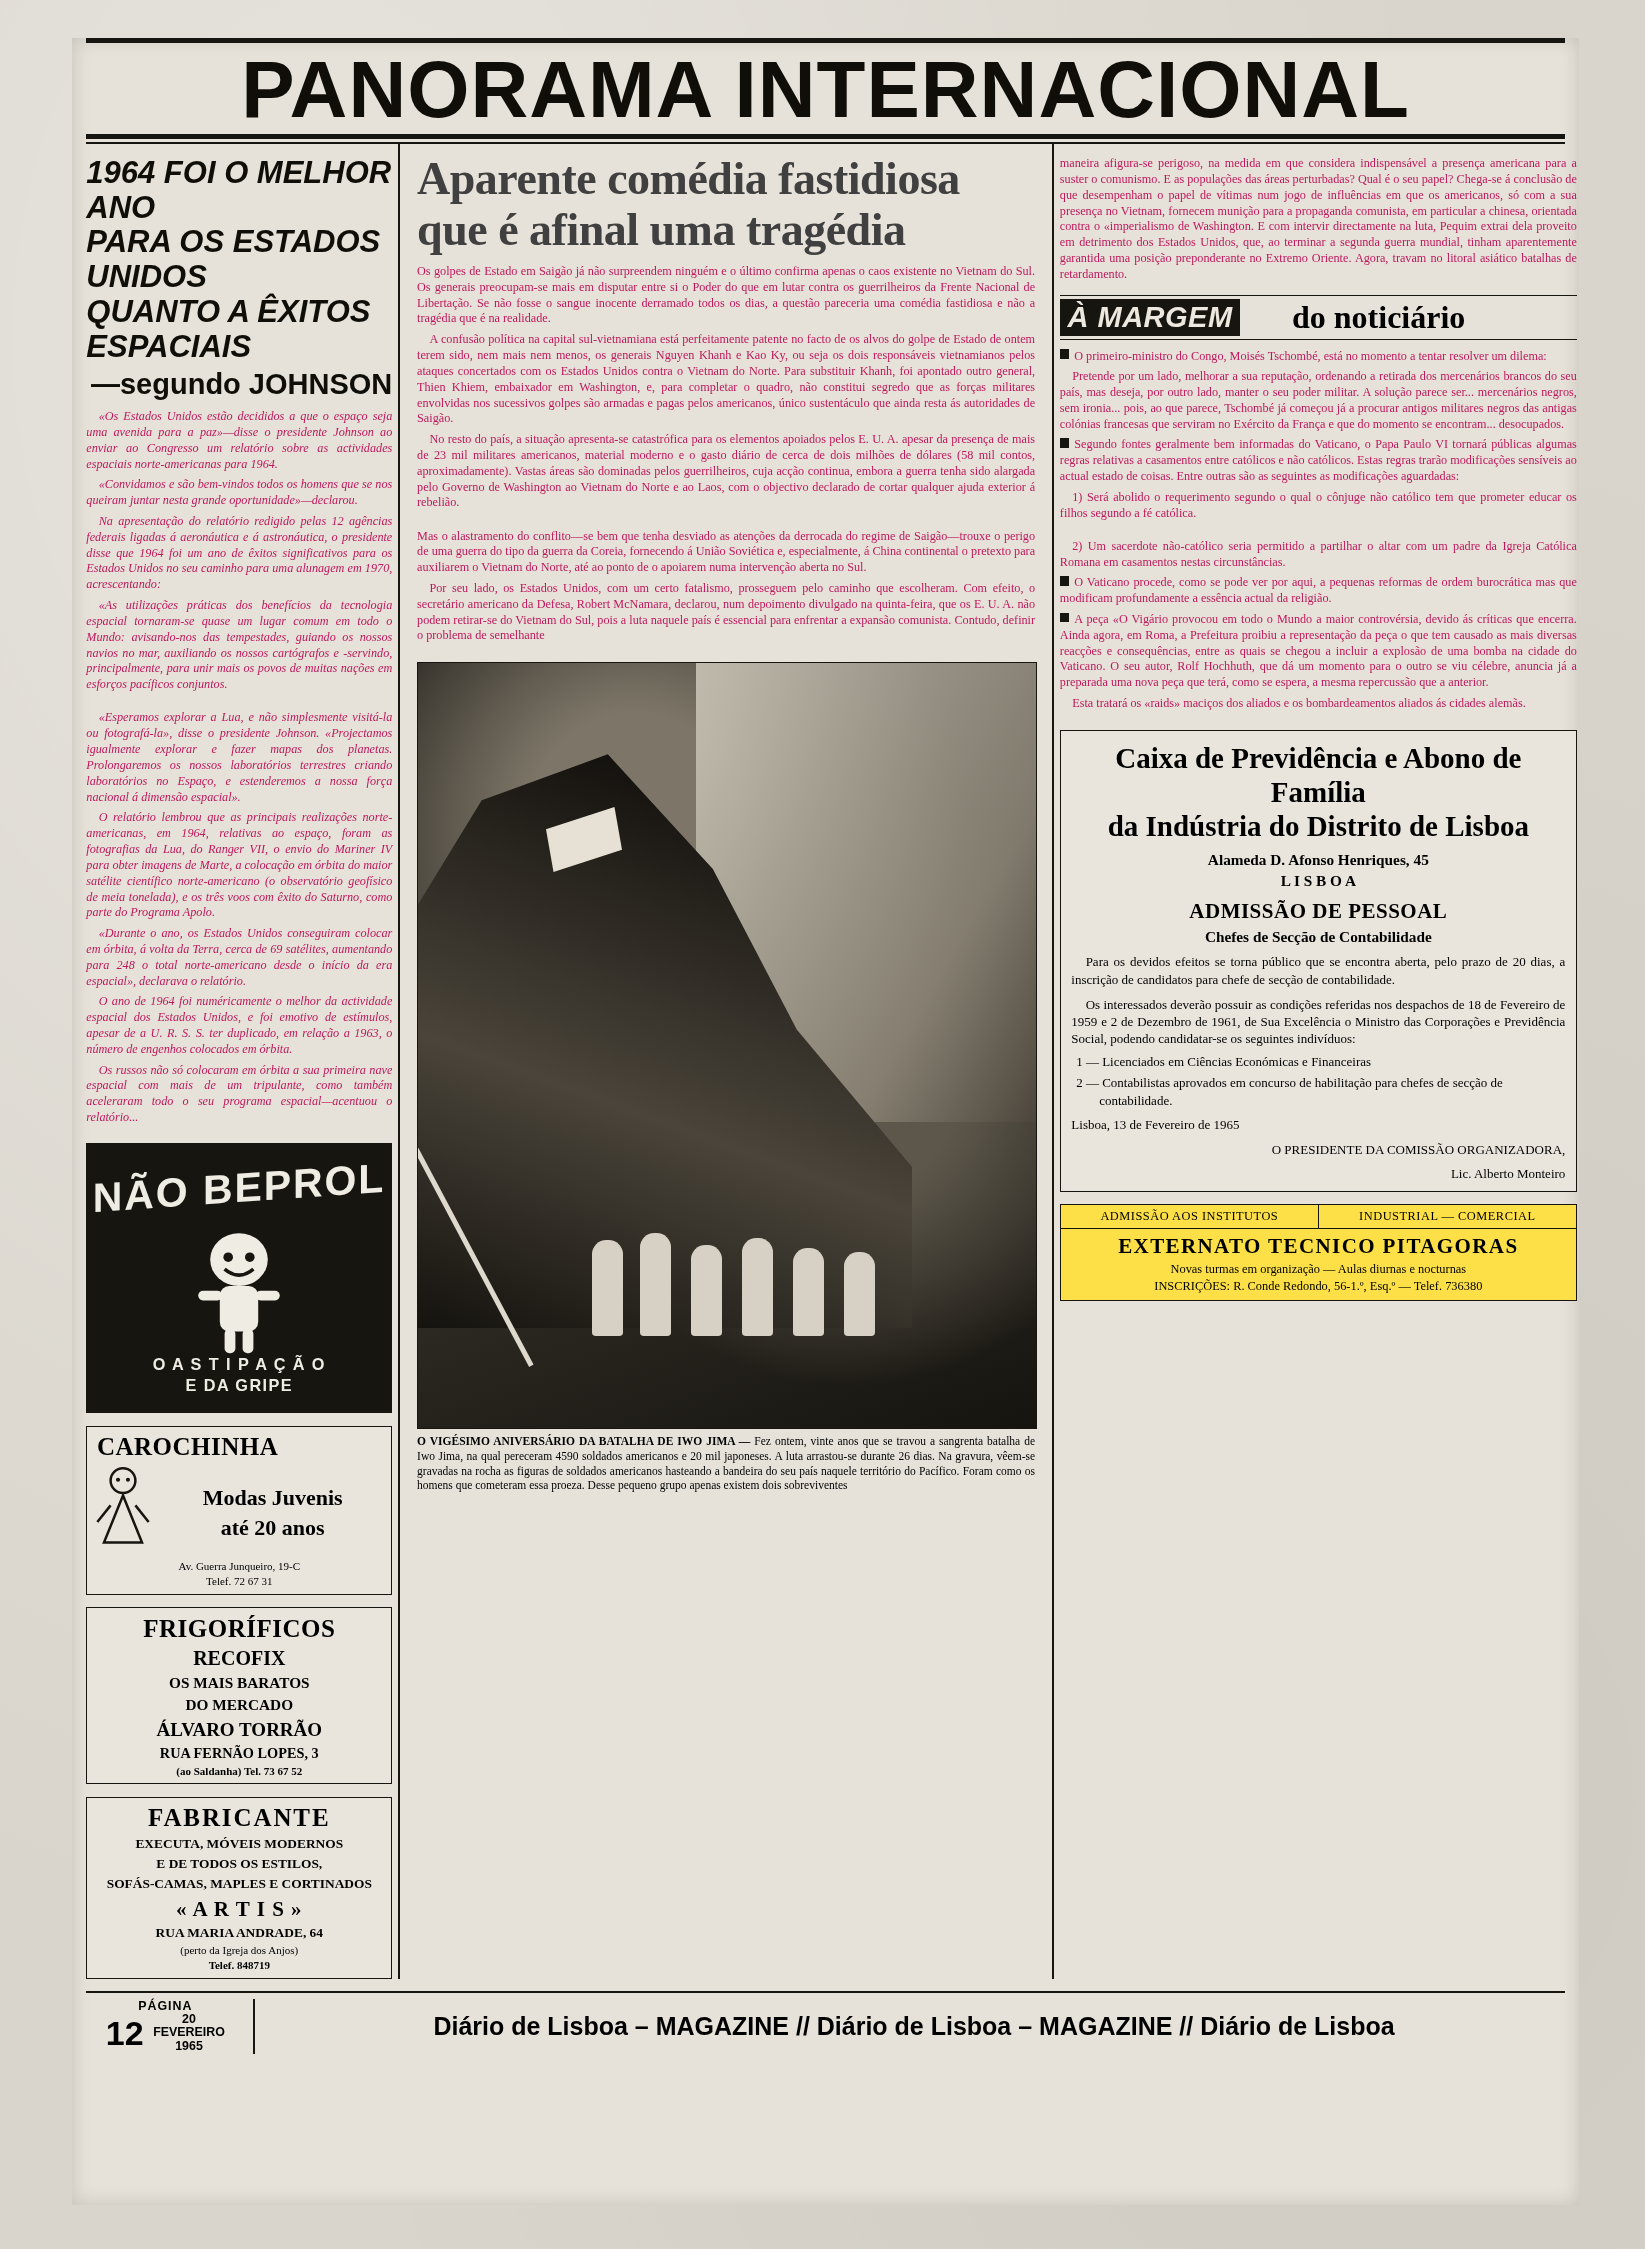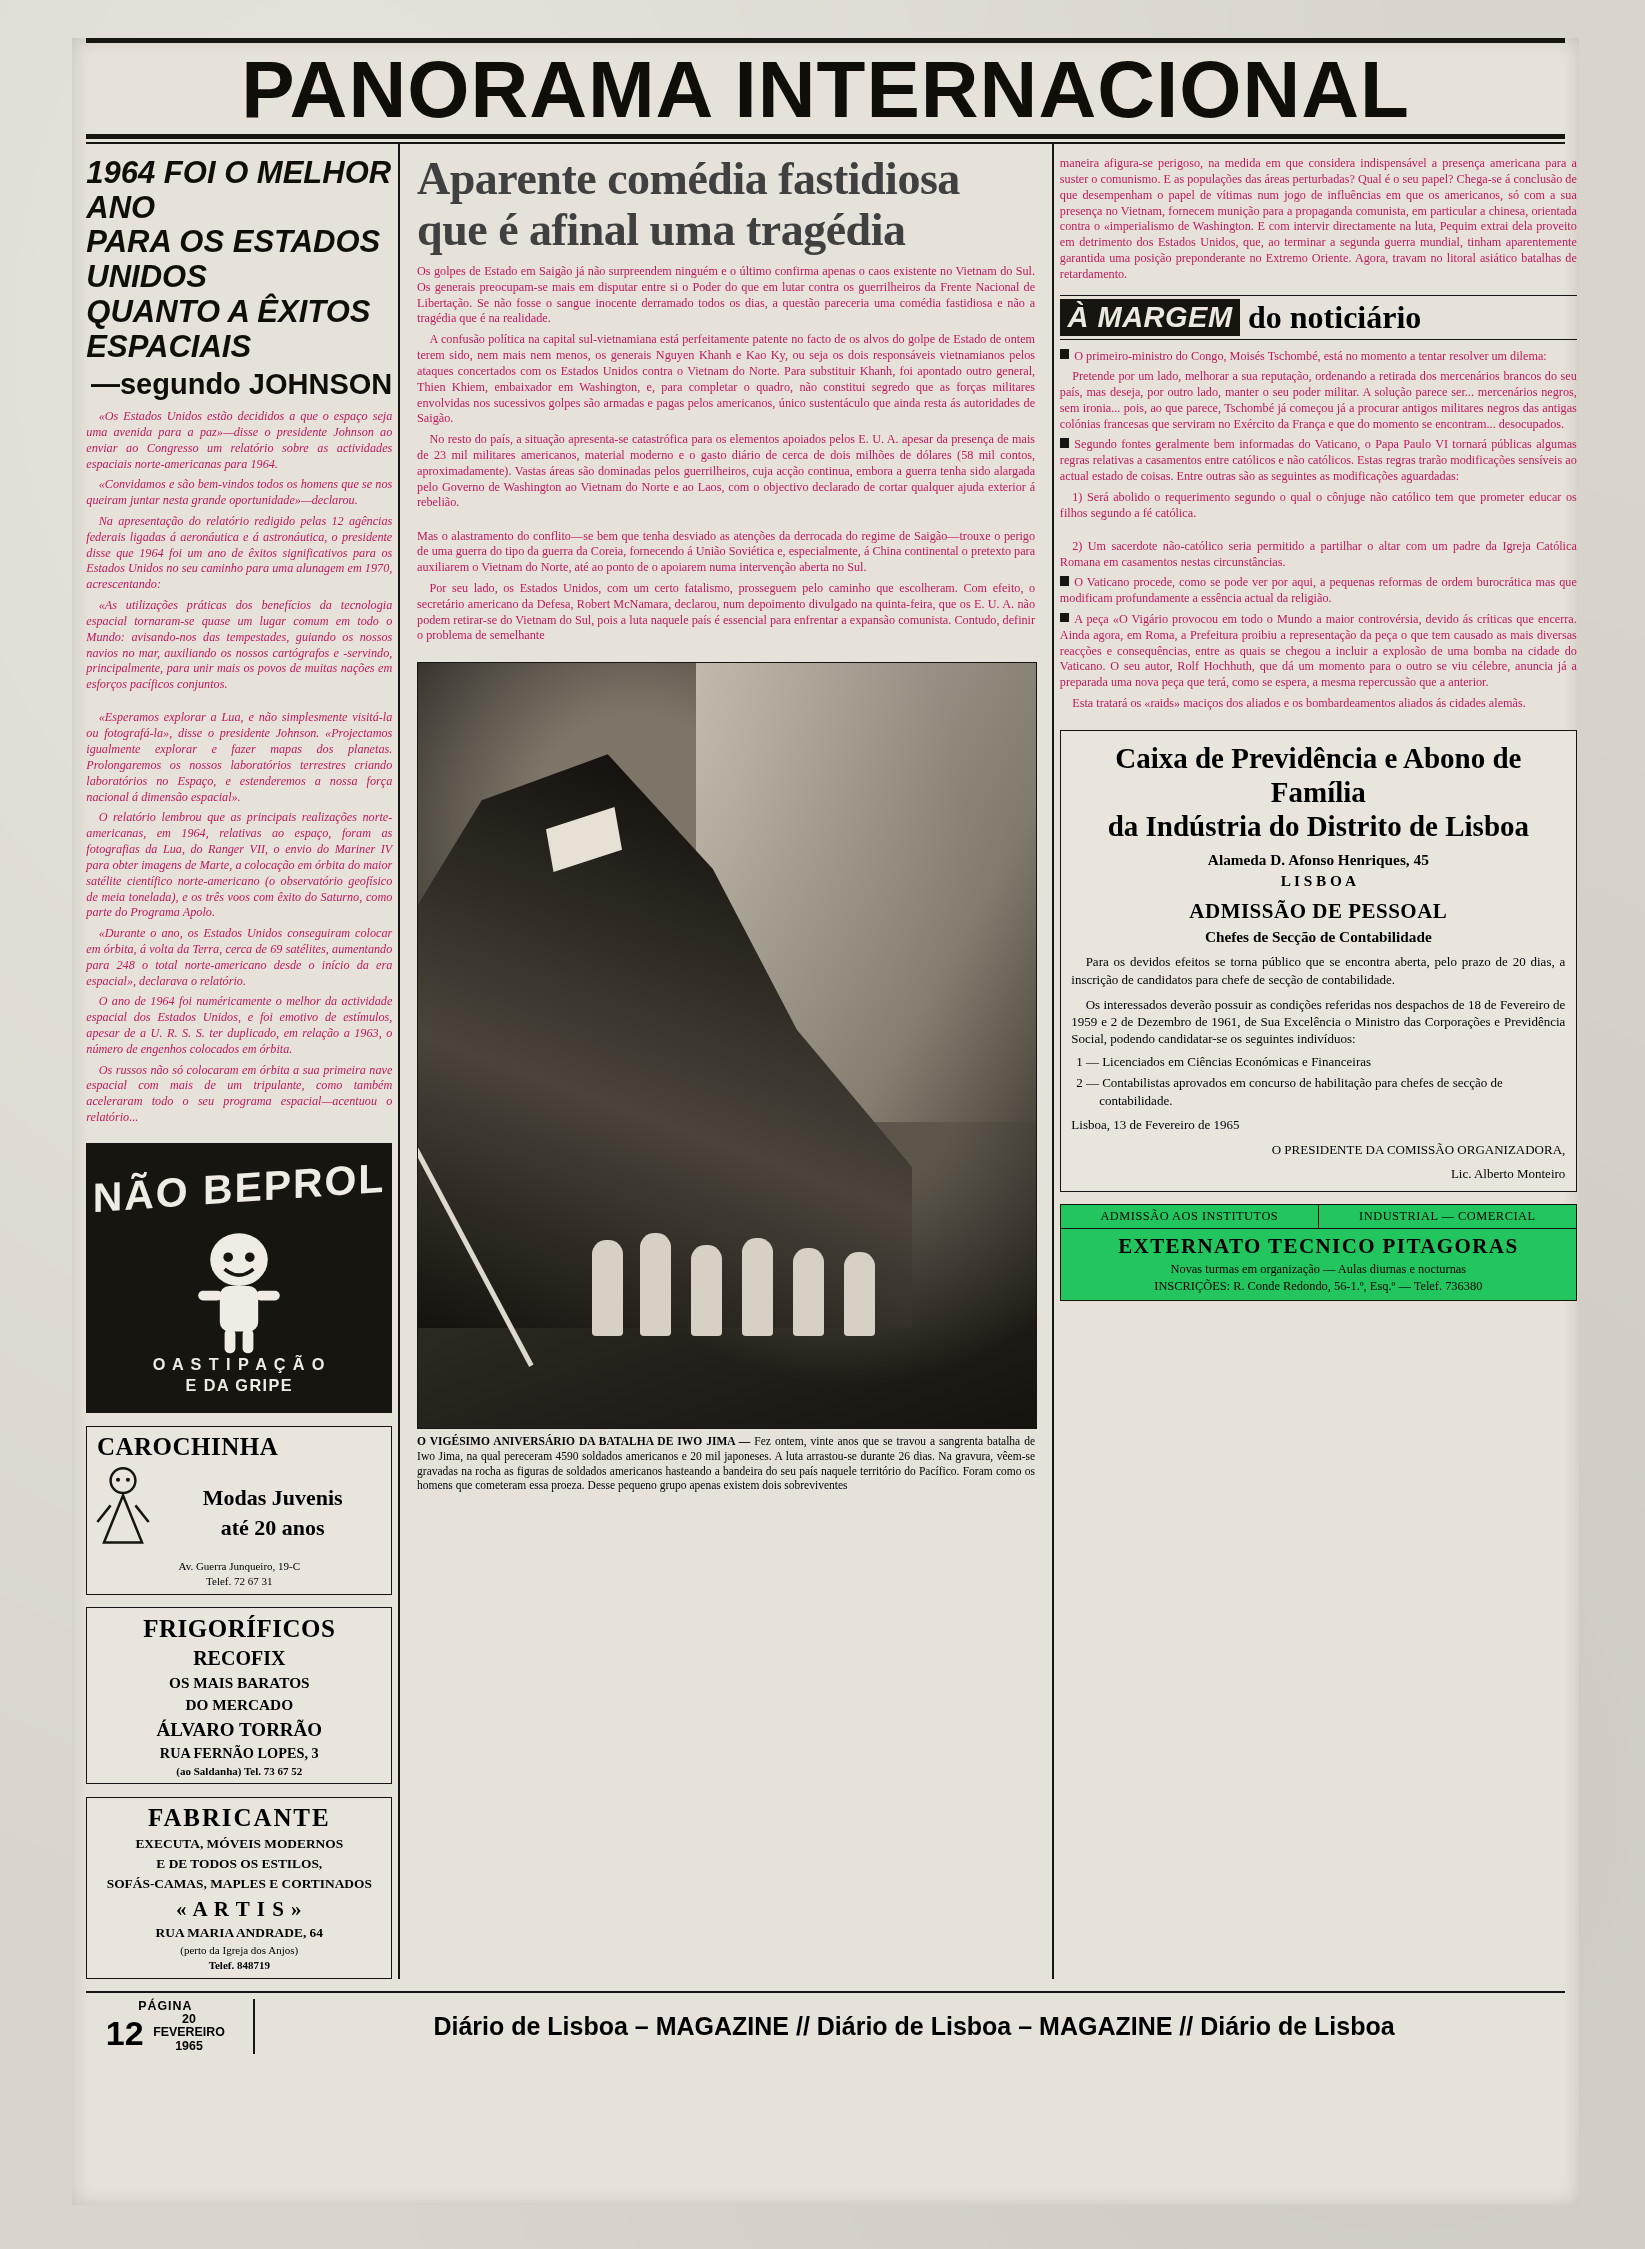--- a/index.html
+++ b/index.html
@@ -124,21 +124,21 @@
     position:absolute;left:18%;bottom:8%;width:4.8px;height:78%;
     background:#ded9cc;transform:rotate(-28deg);transform-origin:bottom left;
   }
   .photo .flag{
     position:absolute;left:21%;bottom:74%;width:72px;height:43px;
     background:#e6e1d4;transform:rotate(-18deg) skewX(-8deg);
   }
   .caption{font-size:11.5px;line-height:1.28;text-align:justify;margin-top:5.7px;}
   .caption b{font-weight:bold;}
   
-  .margem-head{display:flex;align-items:flex-end;margin-top:12.4px;border-top:1.9px solid #17150f;border-bottom:1.9px solid #17150f;padding:2.9px 0;}
+  .margem-head{display:flex;align-items:flex-end;margin-top:12.4px;border-top:1.9px solid #17150f;border-bottom:1.9px solid #17150f;padding:2.9px 0;gap:44px;}
   .margem-tag{
     background:#17150f;color:#ece8df;font-family:"Liberation Sans",sans-serif;
     font-weight:bold;font-style:italic;font-size:29px;padding:1.9px 7.7px;letter-spacing:0.5px;
   }
   .margem-rest{font-family:"Liberation Serif",serif;font-weight:bold;font-size:32px;margin-left:7.7px;}
   .bullet-sq{display:inline-block;width:9.6px;height:9.6px;background:#17150f;margin-right:4.8px;vertical-align:0.5px;}
   .caixa{
     border:1.9px solid #17150f;margin-top:13.4px;padding:8.6px 10.5px;background:#e9e5dc;
   }
   .caixa h2{
@@ -147,21 +147,21 @@
   }
   .caixa .addr{text-align:center;font-weight:bold;font-size:15.3px;line-height:1.35;}
   .caixa .adm{text-align:center;font-weight:bold;font-size:21px;margin-top:7.7px;letter-spacing:0.5px;}
   .caixa .sub{text-align:center;font-weight:bold;font-size:15.3px;margin-top:3.8px;}
   .caixa p{font-size:13px;line-height:1.33;text-align:justify;margin:7.7px 0 0 0;text-indent:14.3px;}
   .caixa ol{margin:5.7px 0 0 0;padding:0 0 0 4.8px;list-style:none;font-size:13px;line-height:1.34;}
   .caixa ol li{margin-bottom:3.8px;padding-left:23px;text-indent:-23px;}
   .caixa .sign{text-align:right;font-size:13px;margin-top:8.6px;}
   .caixa .datel{font-size:13px;margin-top:7.7px;}
   
-  .ext{border:1.9px solid #17150f;margin-top:12.4px;background:#22c55e;}
+  .ext{border:1.9px solid #17150f;margin-top:12.4px;background:#fde047;}
   .ext .row1{display:flex;font-family:"Liberation Serif",serif;font-size:12.4px;letter-spacing:0.5px;border-bottom:1.4px solid #17150f;}
   .ext .row1 div{padding:3.8px 4.8px;text-align:center;flex:1;}
   .ext .row1 div:first-child{border-right:1.4px solid #17150f;}
   .ext .name{text-align:center;font-weight:bold;font-size:21px;letter-spacing:1.4px;padding:5.7px 0 2.9px;}
   .ext .l2{text-align:center;font-size:12.4px;padding-bottom:1.9px;}
   .ext .l3{text-align:center;font-size:12.4px;padding-bottom:5.7px;}
   
   .footer{display:flex;align-items:center;border-top:2.4px solid #17150f;margin:12.4px 14.3px 0;padding-top:5.7px;}
   .pag{width:158px;flex:none;text-align:center;font-family:"Liberation Sans",sans-serif;}
   .pag .w{font-size:12.4px;letter-spacing:1px;font-weight:bold;}

